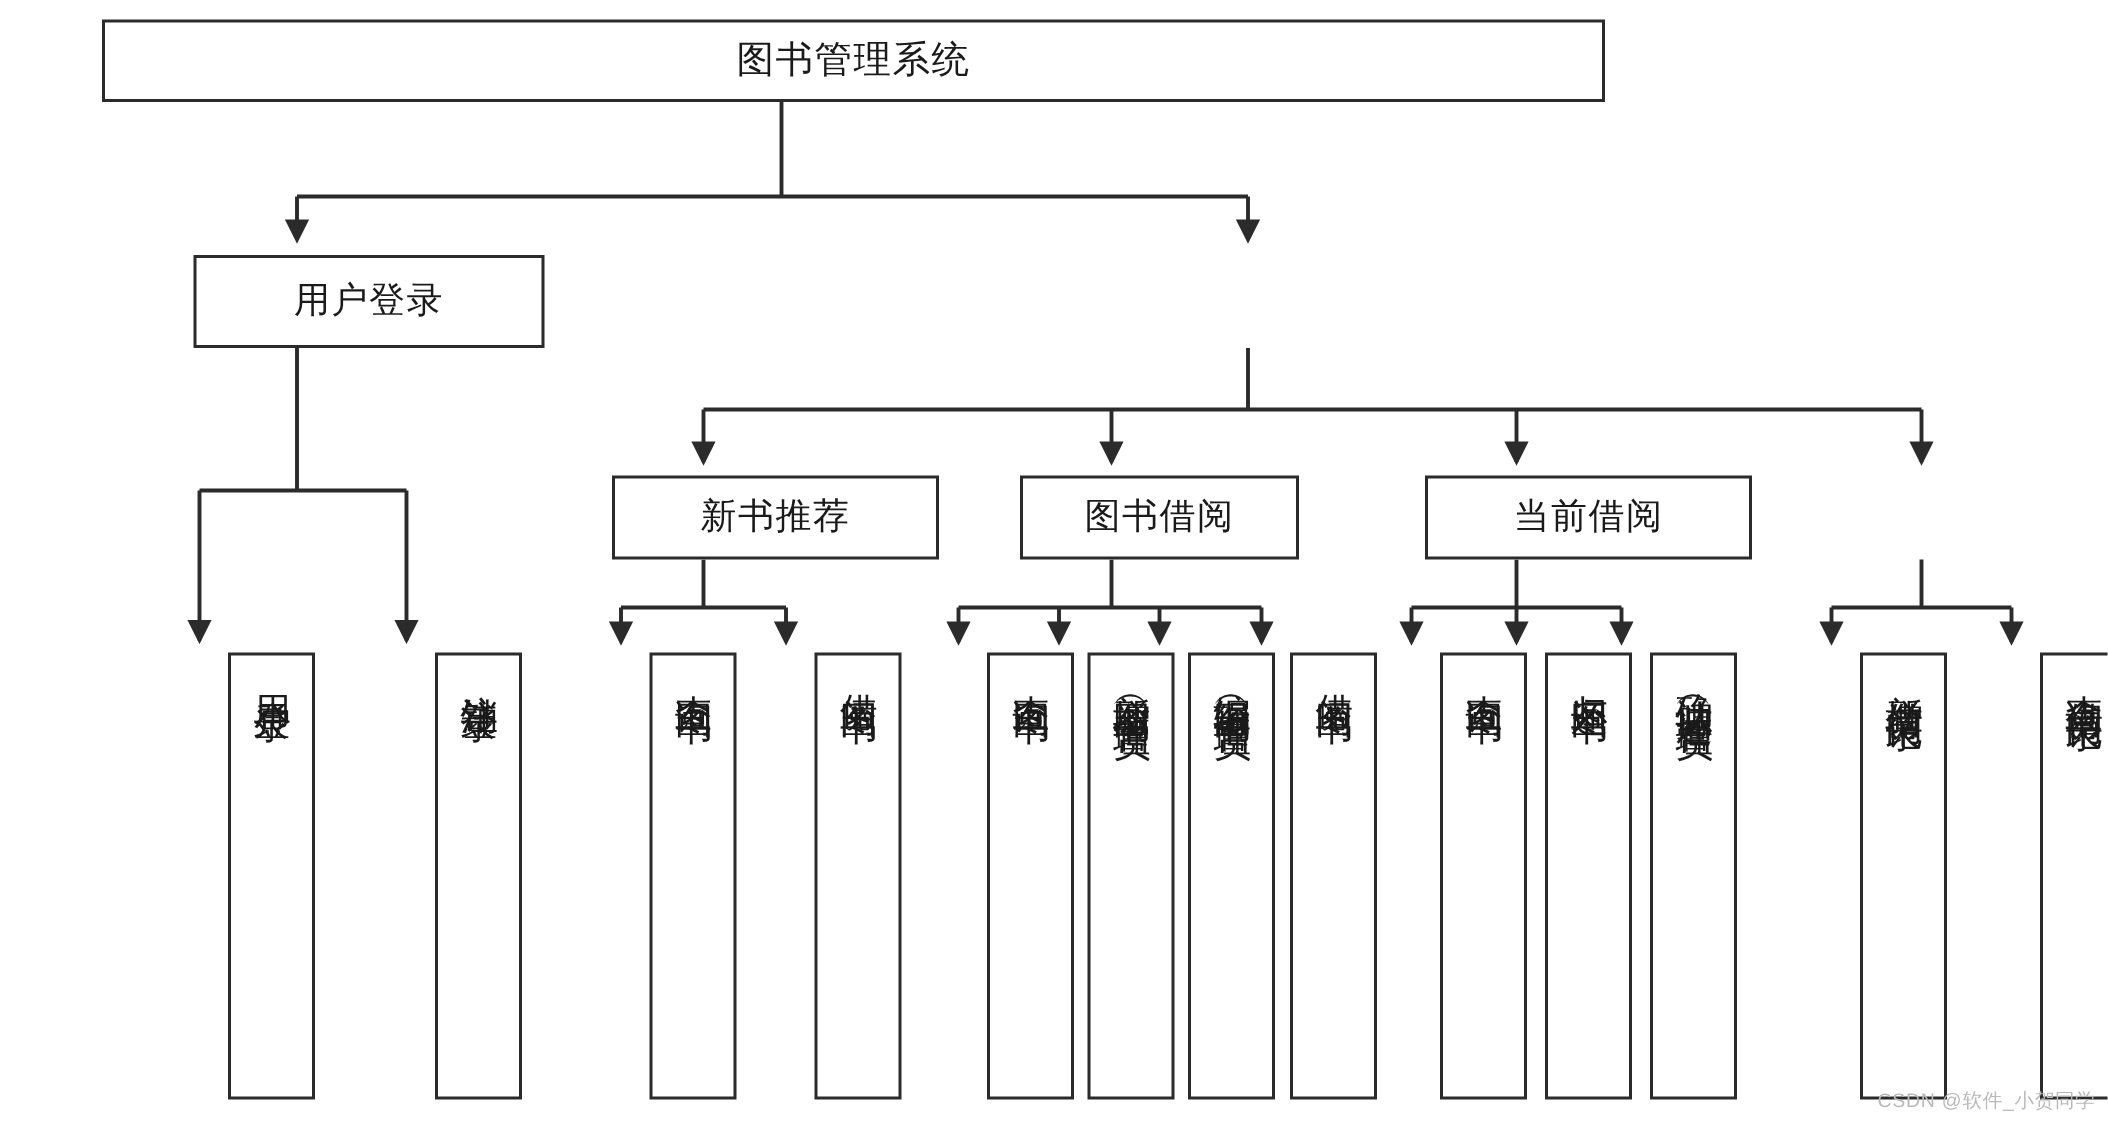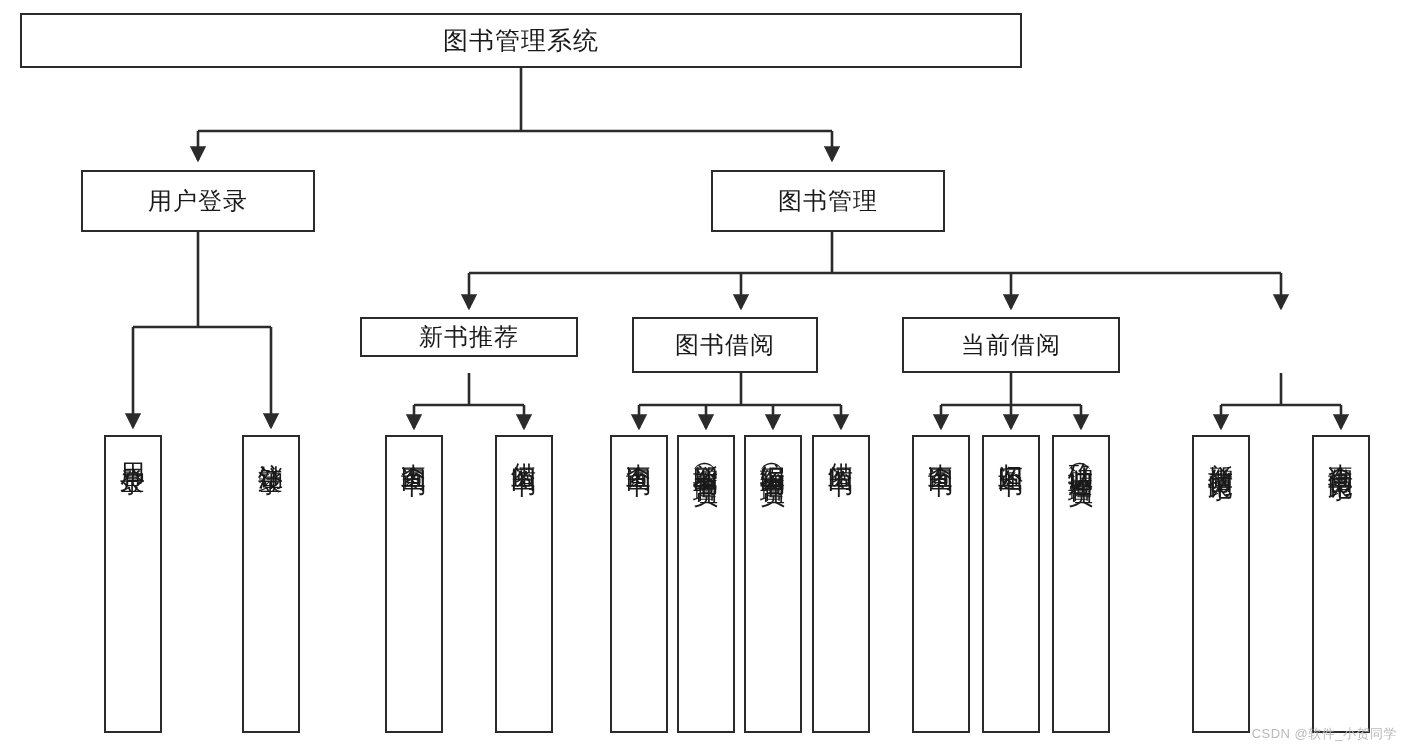--- a/index.html
+++ b/index.html
@@ -15,20 +15,21 @@
   .node{
     position:absolute;
     box-sizing:border-box;
     border:2.5px solid #2b2b2b;
     background:#ffffff;
     display:flex;
     align-items:center;
     justify-content:center;
     color:#1a1a1a;
     z-index:2;
+    margin-left:48px;
   }
   .node .label{
     color:#1a1a1a;
     line-height:1.18;
     letter-spacing:1px;
   }
   .node-root .label{font-size:25px;}
   .node-l2 .label{font-size:24px;}
   .node-l3 .label{font-size:24px;}
   .node-leaf{
@@ -111,25 +112,22 @@
     </g>
   </svg>
 
   <div class="node node-root" style="left:20px;top:13px;width:1002px;height:55px;">
     <span class="label">图书管理系统</span>
   </div>
 
   <div class="node node-l2" style="left:81px;top:170px;width:234px;height:62px;">
     <span class="label">用户登录</span>
   </div>
-  <div class="node node-l2" style="left:711px;top:170px;width:234px;height:62px;">
-    <span class="label">图书管理</span>
-  </div>
 
-  <div class="node node-l3" style="left:360px;top:317px;width:218px;height:40px;">
+  <div class="node node-l3" style="left:360px;top:317px;width:218px;height:56px;">
     <span class="label">新书推荐</span>
   </div>
   <div class="node node-l3" style="left:632px;top:317px;width:186px;height:56px;">
     <span class="label">图书借阅</span>
   </div>
   <div class="node node-l3" style="left:902px;top:317px;width:218px;height:56px;">
     <span class="label">当前借阅</span>
   </div>
 
   <div class="node node-leaf" style="left:104px;top:435px;width:58px;height:298px;">

